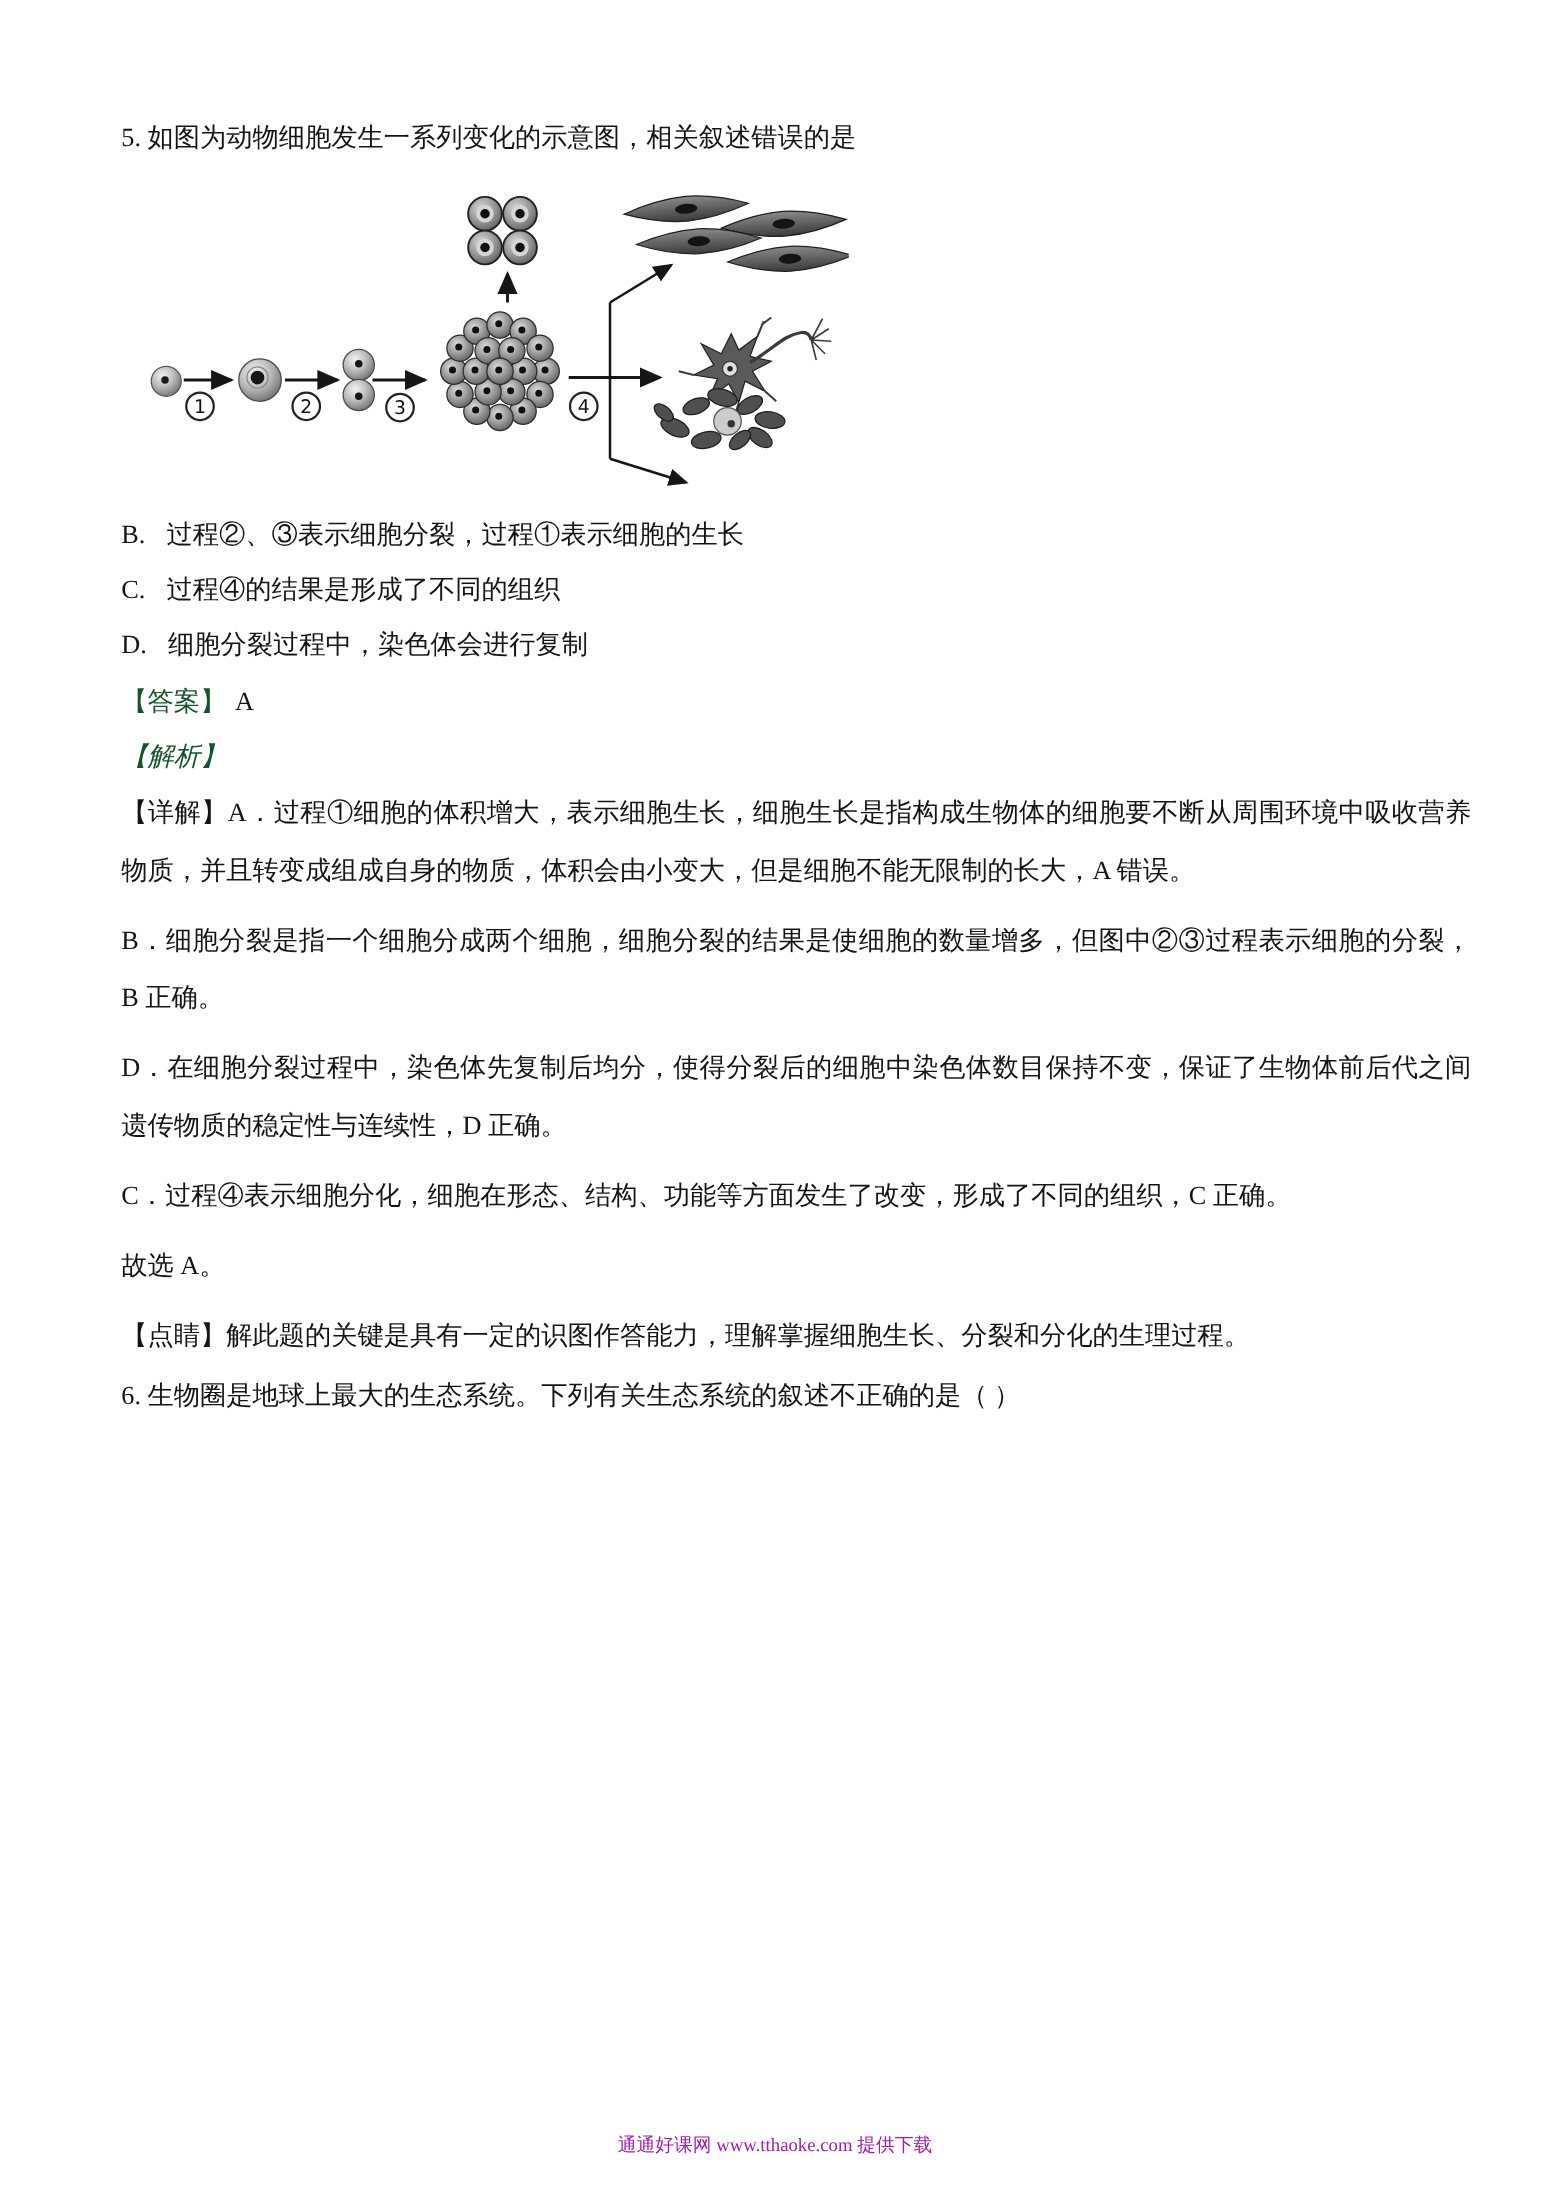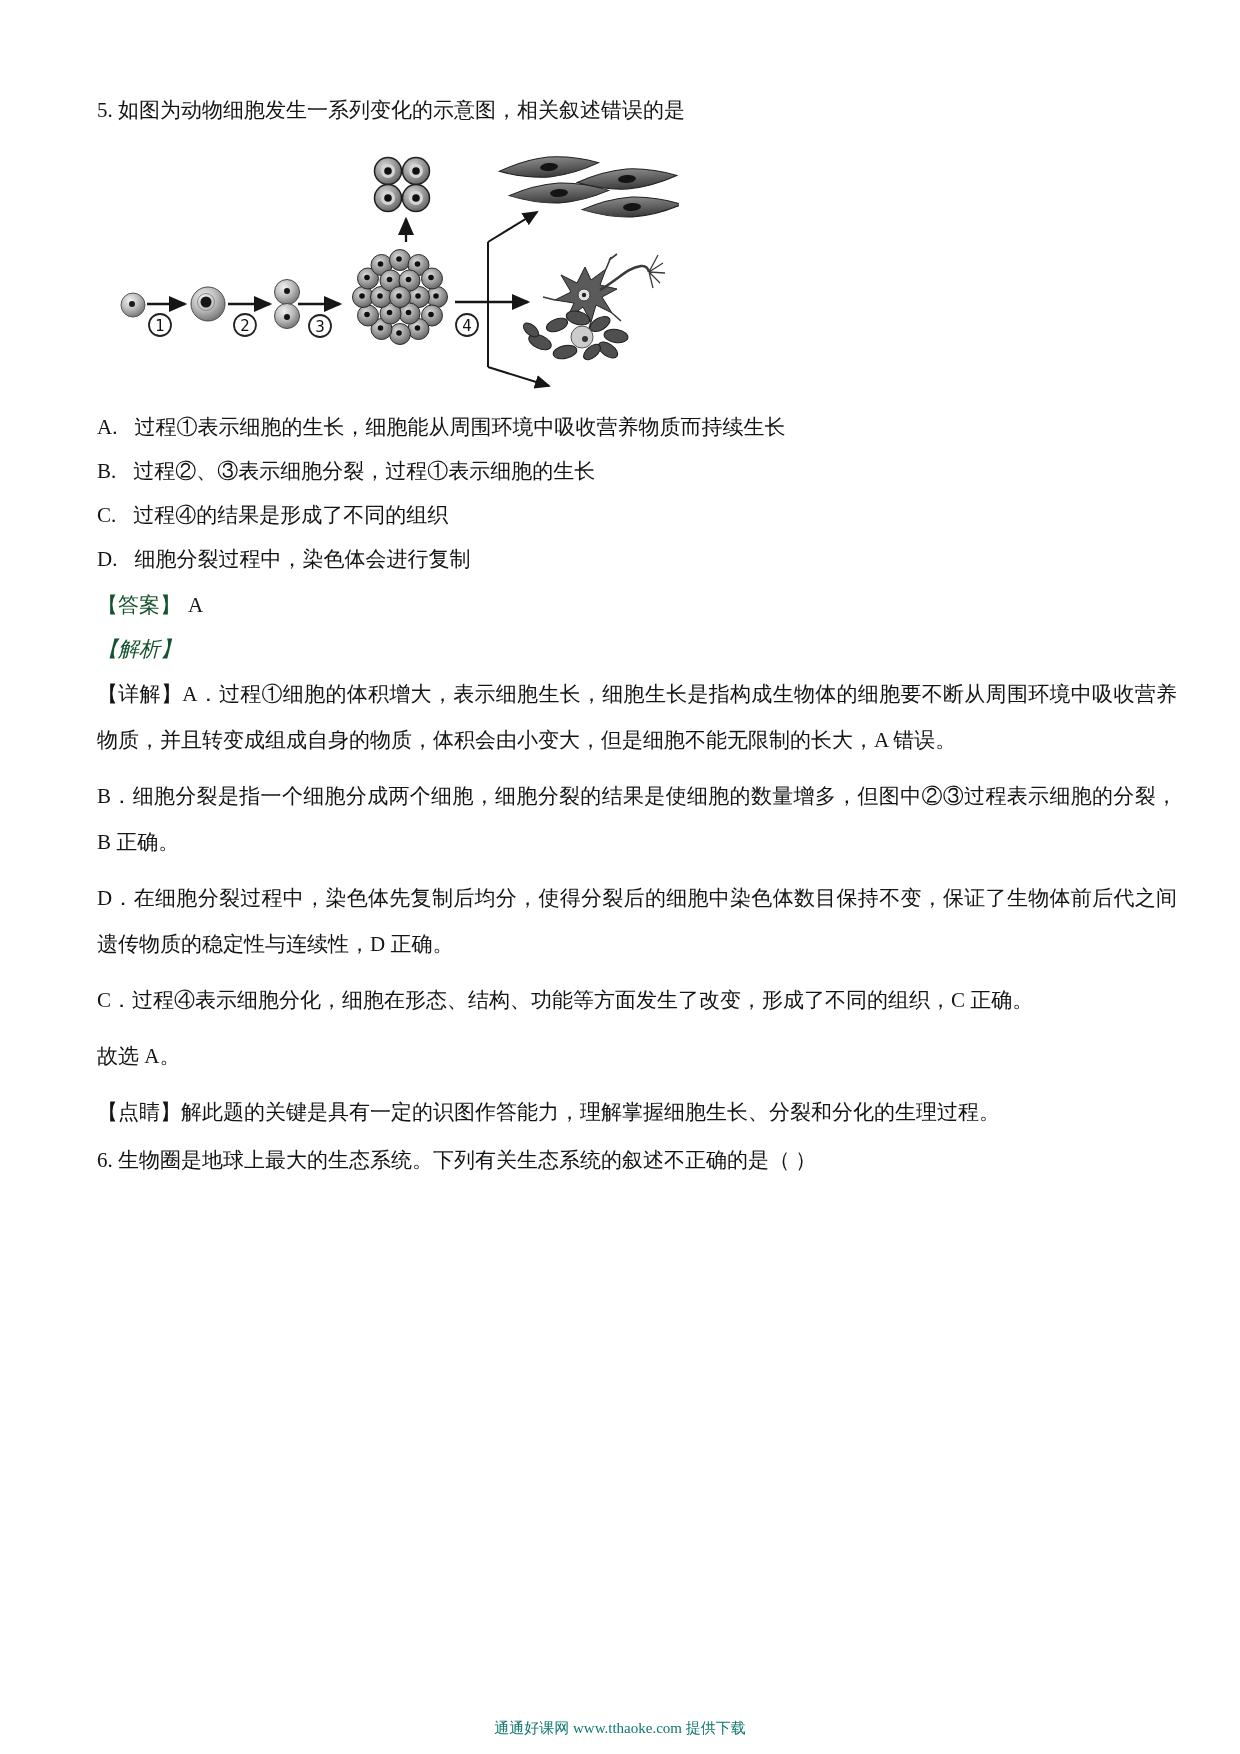--- a/index.html
+++ b/index.html
@@ -20,22 +20,22 @@
   .opt{font-size:21px;line-height:25px;margin-bottom:19px;}
   .opt-label{display:inline-block;margin-right:17px;}
   .ans-line{font-size:21px;line-height:28px;margin:10px 0 0 0;}
   .ans-line.second{margin-top:16px;font-style:italic;}
   .blue{color:#14532d;}
   .ans-value{margin-left:7px;}
   .paras{margin-top:8px;}
   .para{font-size:21px;line-height:46px;text-align:justify;margin:0 0 10px 0;}
   .q6{margin-top:6px;font-size:21px;line-height:30px;}
   .footer{
-    position:absolute;left:0;right:0;bottom:16px;
-    text-align:center;font-size:15px;color:#0f766e;
+    position:absolute;left:0;right:0;bottom:28px;
+    text-align:center;font-size:15px;color:#a21caf;
     font-family:"Liberation Serif","DejaVu Serif",serif;
   }
   svg text{font-family:"DejaVu Sans","Liberation Sans",sans-serif;fill:#111;}
 </style>
 </head>
 <body>
 
 <div class="page">
 
   <p class="q-title">5. 如图为动物细胞发生一系列变化的示意图，相关叙述错误的是</p>
@@ -217,23 +217,20 @@
         <circle cx="488" cy="192" r="3" fill="#333" stroke="none"></circle>
         <ellipse cx="511" cy="203" rx="11" ry="6" fill="#4f4f4f" transform="rotate(35 511 203)"></ellipse>
         <ellipse cx="468" cy="205" rx="12" ry="6.5" fill="#4f4f4f" transform="rotate(-12 468 205)"></ellipse>
         <ellipse cx="495" cy="205" rx="10" ry="5.5" fill="#4f4f4f" transform="rotate(-40 495 205)"></ellipse>
       </g>
     </svg>
   </div>
 
   <div class="options">
     <div class="opt">
-      <span class="opt-label">A.</span><span>过程①表示细胞的生长，细胞能从周围环境中吸收营养物质而持续生长</span>
-    </div>
-    <div class="opt">
       <span class="opt-label">B.</span><span>过程②、③表示细胞分裂，过程①表示细胞的生长</span>
     </div>
     <div class="opt">
       <span class="opt-label">C.</span><span>过程④的结果是形成了不同的组织</span>
     </div>
     <div class="opt">
       <span class="opt-label">D.</span><span>细胞分裂过程中，染色体会进行复制</span>
     </div>
   </div>
 

